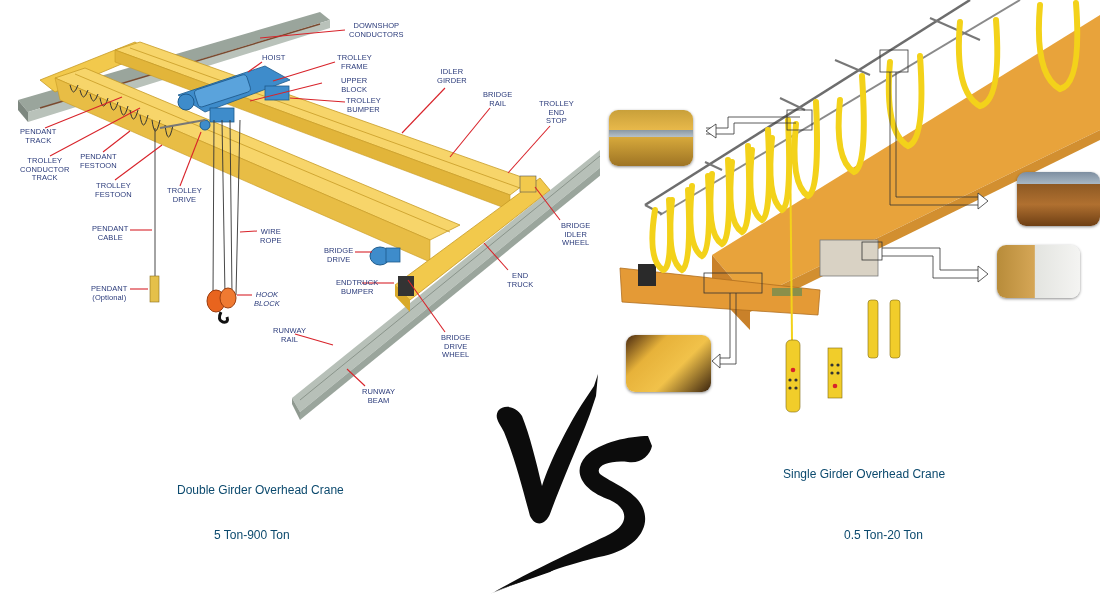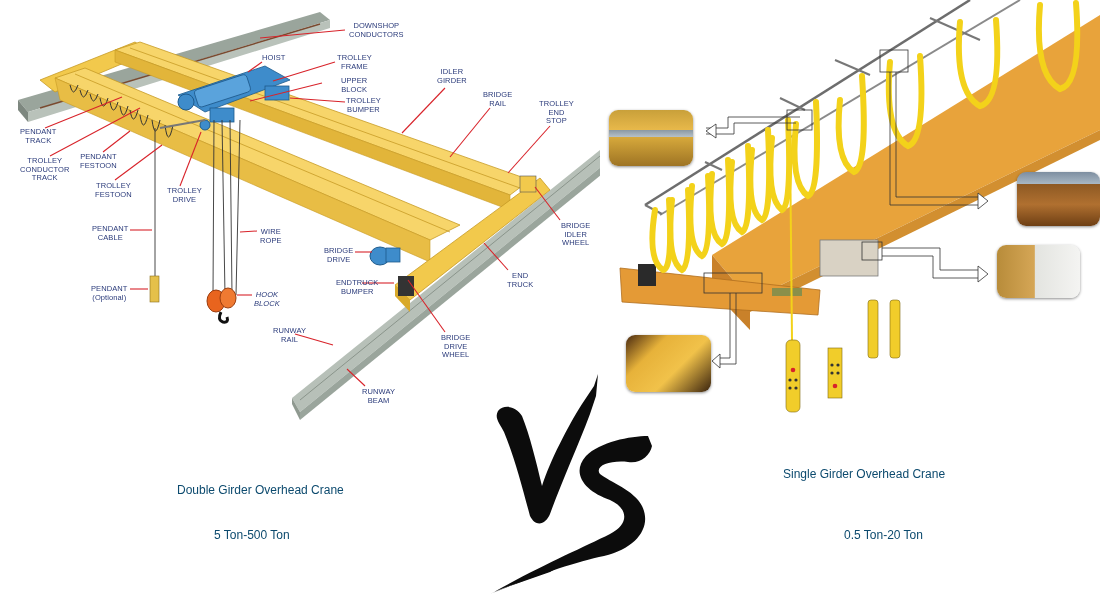--- a/index.html
+++ b/index.html
@@ -242,15 +242,15 @@
 <div style="position:absolute;left:470px;top:366px;width:190px;height:232px;">
   <svg width="190" height="232" viewBox="0 0 190 232">
     <path d="M28,45 C34,38 46,40 52,50 C60,70 66,95 72,120 C80,95 98,60 112,38 L124,20 L128,8 L126,30 L120,48 C108,80 92,115 80,148 C76,158 66,162 60,150 C52,120 44,90 34,66 C30,58 24,52 28,45 Z" fill="#0c0c0c"></path>
     <path d="M178,70 C160,70 130,76 116,90 C100,108 116,126 140,134 C158,142 160,158 140,168 C112,182 70,200 24,226 C60,212 104,196 134,190 C168,182 182,160 172,140 C164,124 140,116 130,108 C124,100 140,94 158,96 C170,98 180,90 182,80 Z" fill="#0c0c0c"></path>
     <path d="M70,208 L20,228 L58,212 Z M90,200 L40,220 L80,206 Z" fill="#0c0c0c"></path>
   </svg>
   <span style="position:absolute;width:1px;height:1px;overflow:hidden;clip:rect(0 0 0 0);">VS</span>
 </div>
 
 <div class="caption" style="left:139px;top:483px;">Double Girder Overhead Crane</div>
-<div class="caption" style="left:176px;top:528px;">5 Ton-500 Ton</div>
+<div class="caption" style="left:176px;top:528px;">5 Ton-900 Ton</div>
 <div class="caption" style="left:745px;top:467px;">Single Girder Overhead Crane</div>
 <div class="caption" style="left:806px;top:528px;text-align:right;">0.5 Ton-20 Ton</div>
 
 </body></html>

